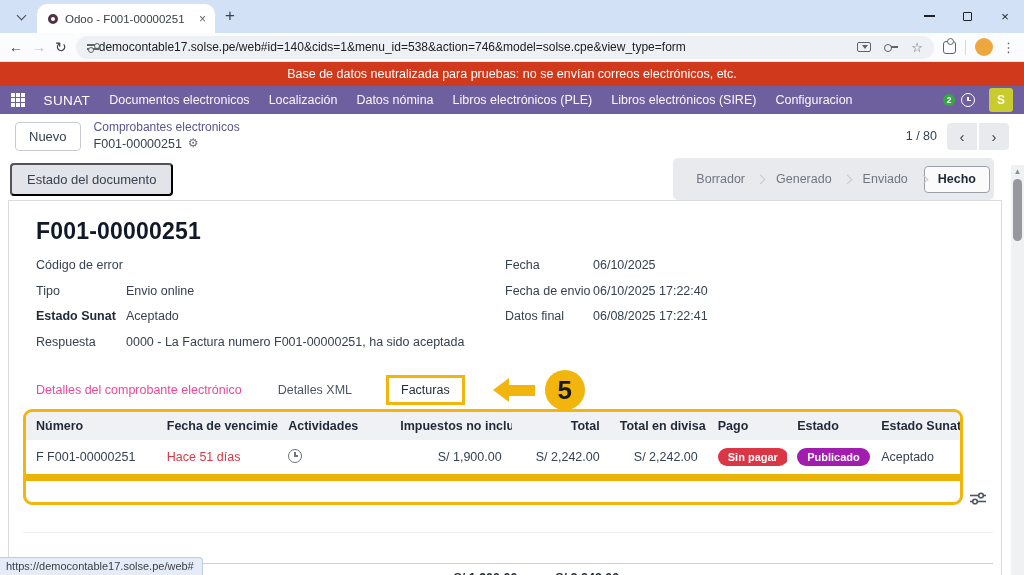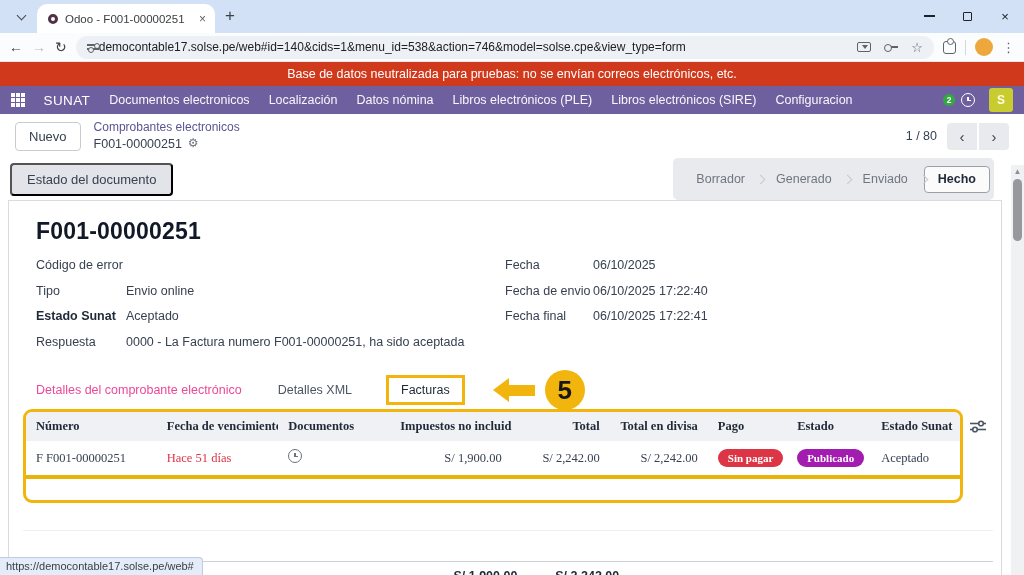--- a/index.html
+++ b/index.html
@@ -93,26 +93,26 @@
 
   .tabsrow { margin:14px 27px 0 27px; display:flex; align-items:center; height:32px; font-size:12.5px; }
   .tablink1 { color:#ec4899; margin-right:36px; }
   .tablink2 { color:#4b5563; margin-right:34px; }
   .hlbox { border:3px solid #f2b50d; padding:5px 12px; color:#1f2937; background:#fff; }
   .annot-arrow { display:flex; align-items:center; margin-left:28px; }
   .arrhead { width:0; height:0; border-top:12px solid transparent; border-bottom:12px solid transparent; border-right:16px solid #f2b50d; }
   .arrshaft { width:26px; height:11px; background:#f2b50d; }
   .annot-circle { width:40px; height:40px; border-radius:50%; background:#f2b50d; color:#181818; font-size:26px; font-weight:700; display:flex; align-items:center; justify-content:center; margin-left:10px; }
 
-  .tablewrap { margin:3px 8px 0 14px; display:flex; align-items:flex-start;font-family:Liberation Serif, serif; }
+  .tablewrap { margin:3px 8px 0 14px; display:flex; align-items:flex-end; }
   .tblbox { flex:1; border:3px solid #f2b50d; border-radius:9px; overflow:hidden; background:#fff; padding-bottom:21px; }
   table { width:100%; border-collapse:collapse; table-layout:fixed; font-size:12.5px; }
   thead th { background:#eff1f4; padding:7px 10px; text-align:left; font-weight:700; color:#1f2937; white-space:nowrap; overflow:hidden; }
   th.num { text-align:right; }
-  tbody td { padding:8px 10px; border-bottom:4px solid #eab308; color:#374151; white-space:nowrap; overflow:hidden; }
+  tbody td { padding:8px 10px; border-bottom:7px solid #eab308; color:#374151; white-space:nowrap; overflow:hidden; }
   td.num { text-align:right; }
   .overdue { color:#dc3545; }
   .actclock { width:14px; height:14px; border:1.5px solid #6b7280; border-radius:50%; position:relative; display:inline-block; }
   .actclock::before { content:""; position:absolute; left:5px; top:2.5px; width:1.4px; height:4px; background:#6b7280; }
   .actclock::after { content:""; position:absolute; left:5px; top:5.8px; width:3.5px; height:1.4px; background:#6b7280; }
   .pill { color:#fff; font-size:11px; font-weight:700; padding:3px 10px; border-radius:10px; display:inline-block; }
   .pill-red { background:#dc3545; }
   .pill-green { background:#a21caf; }
   .optcols { width:30px; display:flex; justify-content:center; padding-top:11px; }
 
@@ -262,22 +262,22 @@
     <div class="fcol right">
       <div class="frow">
         <span class="flabel">Fecha</span>
         <span class="fvalue">06/10/2025</span>
       </div>
       <div class="frow">
         <span class="flabel">Fecha de envio</span>
         <span class="fvalue">06/10/2025 17:22:40</span>
       </div>
       <div class="frow">
-        <span class="flabel">Fecha final</span>
-        <span class="fvalue">06/10/2025 17:22:41</span>
+        <span class="flabel">Datos final</span>
+        <span class="fvalue">06/08/2025 17:22:41</span>
       </div>
     </div>
   </div>
 
   <div class="tabsrow">
     <span class="tablink1">Detalles del comprobante electrónico</span>
     <span class="tablink2">Detalles XML</span>
     <span class="hlbox">Facturas</span>
     <span class="annot-arrow">
       <span class="arrhead"></span>
@@ -297,21 +297,21 @@
           <col style="width:10.5%">
             <col style="width:10.5%">
             <col style="width:8.5%">
             <col style="width:9%">
             <col style="width:9.5%">
         </colgroup>
         <thead>
           <tr>
             <th>Número</th>
             <th>Fecha de vencimiento</th>
-            <th>Documentos</th>
+            <th>Actividades</th>
             <th class="num">Impuestos no incluidos</th>
             <th class="num">Total</th>
             <th class="num">Total en divisa</th>
             <th>Pago</th>
             <th>Estado</th>
             <th>Estado Sunat</th>
           </tr>
         </thead>
         <tbody>
           <tr>

